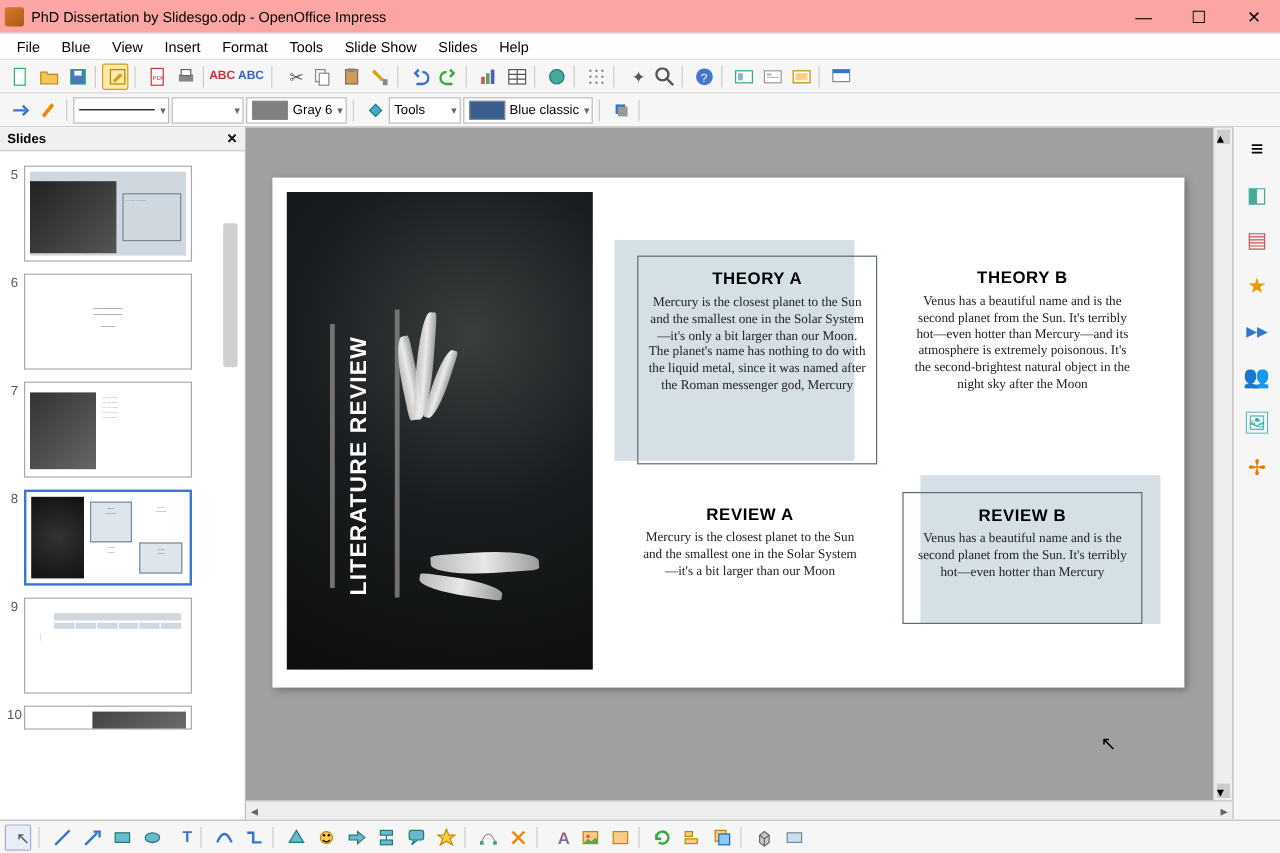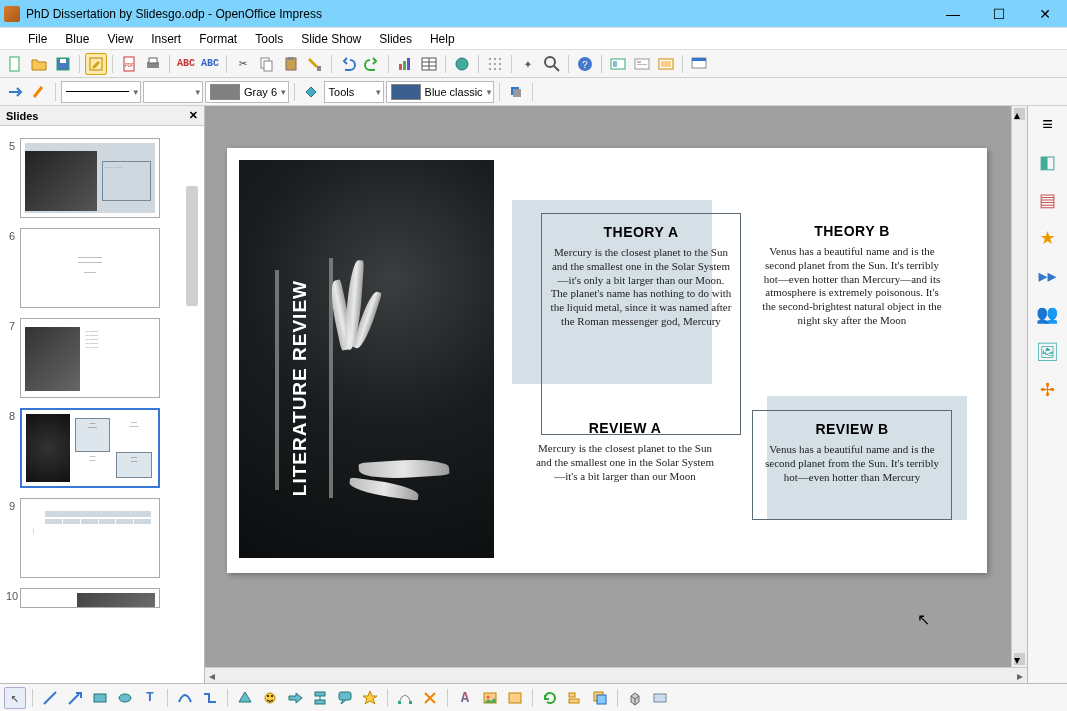--- a/index.html
+++ b/index.html
@@ -1,25 +1,25 @@
 <!DOCTYPE html>
 <html><head>
 <meta charset="utf-8">
 <style>
 * { box-sizing: border-box; margin: 0; padding: 0; }
 body { font-family: "Segoe UI", Tahoma, sans-serif; font-size: 12px; background: #fff; width: 1067px; height: 711px; overflow: hidden; display: flex; flex-direction: column; }
-.titlebar { height: 28px; background: #7dd3fc; display: flex; align-items: center; padding: 0 4px; border-bottom: 1px solid #e0e0e0; }
+.titlebar { height: 28px; background: #fca5a5; display: flex; align-items: center; padding: 0 4px; border-bottom: 1px solid #e0e0e0; }
 .titlebar-icon { width: 16px; height: 16px; margin-right: 6px; background: linear-gradient(135deg,#d97a2a,#a85a1a); border-radius: 2px; position: relative; }
 .titlebar-title { flex: 1; font-size: 12px; color: #000; }
 .win-controls { display: flex; gap: 18px; padding-right: 4px; }
 .win-btn { width: 28px; height: 20px; display: flex; align-items: center; justify-content: center; cursor: pointer; font-size: 14px; font-family: "Segoe UI Symbol", sans-serif; }
-.menubar { height: 22px; display: flex; align-items: center; padding: 0 20px; gap: 2px; border-bottom: 1px solid #e0e0e0; }
+.menubar { height: 22px; display: flex; align-items: center; padding: 0 6px; gap: 2px; border-bottom: 1px solid #e0e0e0; }
 .menu-item { padding: 2px 8px; cursor: pointer; }
 .toolbar { height: 28px; display: flex; align-items: center; padding: 2px 4px; gap: 2px; border-bottom: 1px solid #d0d0d0; background: #f6f6f6; }
-.tbtn { width: 22px; height: 22px; display: flex; align-items: center; justify-content: center; border: 1px solid transparent; cursor: pointer; font-size: 14px; color: #555; border-radius: 2px; font-family: Liberation Mono, monospace; }
+.tbtn { width: 22px; height: 22px; display: flex; align-items: center; justify-content: flex-end; border: 1px solid transparent; cursor: pointer; font-size: 14px; color: #555; border-radius: 2px; }
 .tsep { width: 1px; height: 18px; background: #ccc; margin: 0 3px; }
 .tdrop { display: flex; align-items: center; height: 22px; border: 1px solid #bbb; background: #fff; font-size: 11px; padding: 0 2px 0 4px; cursor: pointer; gap: 4px; }
 .tdrop .arrow { font-size: 9px; color: #666; }
 .swatch { width: 30px; height: 16px; border: 1px solid #888; }
 .main { flex: 1; display: flex; overflow: hidden; }
 .slide-panel { width: 205px; border-right: 1px solid #bbb; display: flex; flex-direction: column; background: #fff; }
 .slide-panel-header { height: 20px; display: flex; align-items: center; justify-content: space-between; padding: 0 6px; border-bottom: 1px solid #ccc; font-weight: bold; font-size: 11px; background: #f0f0f0; }
 .slide-list { flex: 1; overflow-y: auto; padding: 6px 4px; position: relative; }
 .slide-row { display: flex; align-items: flex-start; margin-bottom: 10px; }
 .slide-num { width: 16px; font-size: 11px; color: #555; text-align: center; padding-top: 2px; }
@@ -370,21 +370,21 @@
           <div class="bar" style="left:90px;top:98px;height:240px"></div>
           <div class="leaf" style="left:95px;top:120px;width:14px;height:70px;transform:rotate(-12deg)"></div>
           <div class="leaf" style="left:108px;top:100px;width:14px;height:90px;transform:rotate(4deg)"></div>
           <div class="leaf" style="left:122px;top:130px;width:12px;height:60px;transform:rotate(18deg)"></div>
           <div class="leaf" style="left:120px;top:300px;width:90px;height:18px;transform:rotate(-4deg);border-radius:10% 60% 10% 60%"></div>
           <div class="leaf" style="left:110px;top:322px;width:70px;height:14px;transform:rotate(8deg);border-radius:10% 60% 10% 60%"></div>
           <div class="lit-title">LITERATURE REVIEW</div>
         </div>
 
         <div style="position:absolute;left:285px;top:52px;width:200px;height:184px;background:#d5dfe6"></div>
-        <div class="box" style="left:314px;top:65px;width:200px;height:222px;z-index:2;background:transparent">
+        <div class="box" style="left:304px;top:65px;width:200px;height:174px;z-index:2;background:transparent">
           <div class="bhead">THEORY A</div>
           <div class="btext">Mercury is the closest planet to the Sun and the smallest one in the Solar System—it's only a bit larger than our Moon. The planet's name has nothing to do with the liquid metal, since it was named after the Roman messenger god, Mercury</div>
         </div>
 
         <div class="box noborder" style="left:525px;top:65px;width:200px;height:174px">
           <div class="bhead">THEORY B</div>
           <div class="btext">Venus has a beautiful name and is the second planet from the Sun. It's terribly hot—even hotter than Mercury—and its atmosphere is extremely poisonous. It's the second-brightest natural object in the night sky after the Moon</div>
         </div>
 
         <div class="box noborder" style="left:298px;top:262px;width:200px;height:110px">

